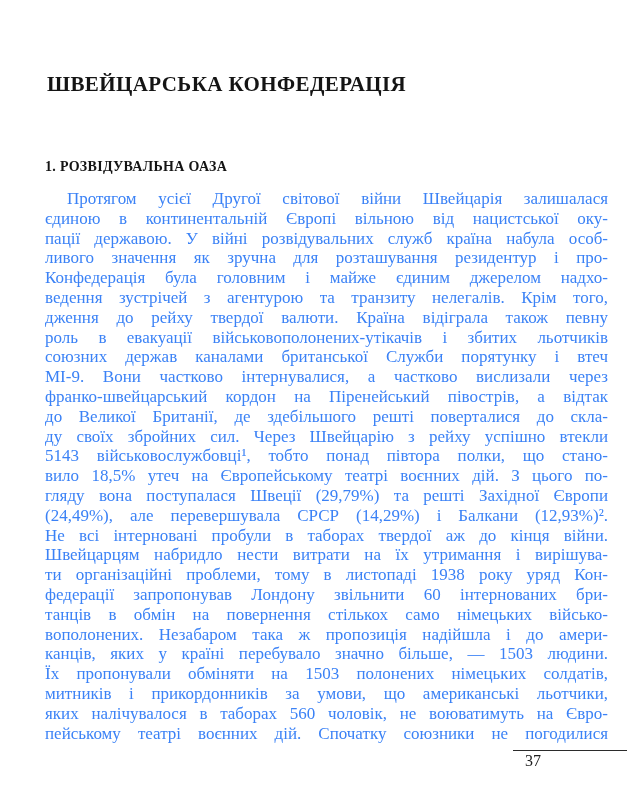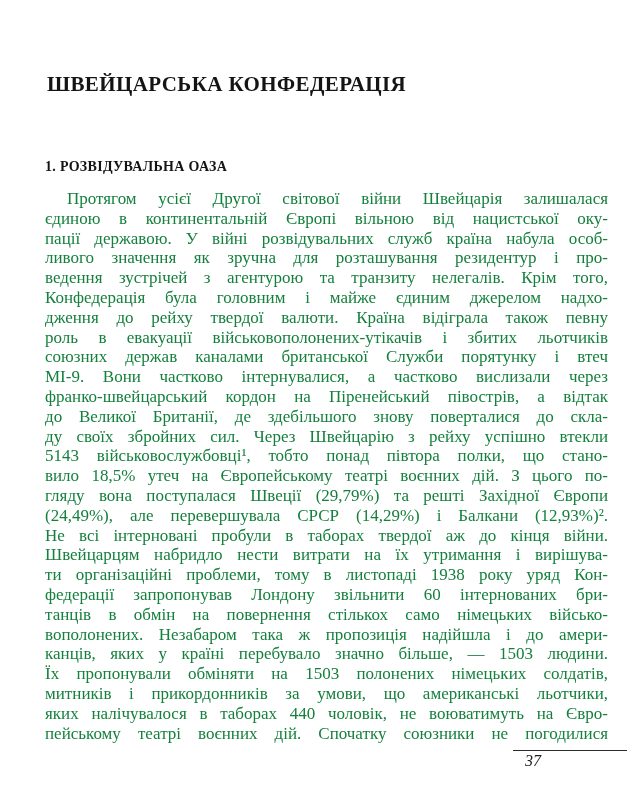--- a/index.html
+++ b/index.html
@@ -41,78 +41,77 @@
     left: 45px;
     top: 189px;
     width: 563px;
     font-size: 17px;
     line-height: 19.8px;
   }
   .text-line {
     height: 19.8px;
     text-align: justify;
     text-align-last: justify;
-    color: #15803d;
+    color: #3b82f6;
   }
   .text-line.indent {
     padding-left: 22px;
   }
   .footer {
     position: absolute;
     left: 513px;
     top: 750px;
     width: 114px;
     border-top: 1.6px solid #2b2b2b;
   }
   .page-number {
     display: inline-block;
     margin-left: 12px;
     margin-top: 1px;
     font-size: 16px;
     color: #1e1e1e;
-    font-style: italic;
   }
 </style>
 </head>
 <body>
 
 <div class="page">
 
   <h1 class="book-title">ШВЕЙЦАРСЬКА КОНФЕДЕРАЦІЯ</h1>
 
   <h2 class="section-heading">1. РОЗВІДУВАЛЬНА ОАЗА</h2>
 
   <div class="body-text">
     <div class="text-line indent">Протягом усієї Другої світової війни Швейцарія залишалася</div>
     <div class="text-line">єдиною в континентальній Європі вільною від нацистської оку-</div>
     <div class="text-line">пації державою. У війні розвідувальних служб країна набула особ-</div>
     <div class="text-line">ливого значення як зручна для розташування резидентур і про-</div>
+    <div class="text-line">Конфедерація була головним і майже єдиним джерелом надхо-</div>
     <div class="text-line">ведення зустрічей з агентурою та транзиту нелегалів. Крім того,</div>
-    <div class="text-line">Конфедерація була головним і майже єдиним джерелом надхо-</div>
     <div class="text-line">дження до рейху твердої валюти. Країна відіграла також певну</div>
     <div class="text-line">роль в евакуації військовополонених-утікачів і збитих льотчиків</div>
     <div class="text-line">союзних держав каналами британської Служби порятунку і втеч</div>
     <div class="text-line">МІ-9. Вони частково інтернувалися, а частково вислизали через</div>
     <div class="text-line">франко-швейцарський кордон на Піренейський півострів, а відтак</div>
-    <div class="text-line">до Великої Британії, де здебільшого знову поверталися до скла-</div>
+    <div class="text-line">до Великої Британії, де здебільшого решті поверталися до скла-</div>
     <div class="text-line">ду своїх збройних сил. Через Швейцарію з рейху успішно втекли</div>
     <div class="text-line">5143 військовослужбовці¹, тобто понад півтора полки, що стано-</div>
     <div class="text-line">вило 18,5% утеч на Європейському театрі воєнних дій. З цього по-</div>
     <div class="text-line">гляду вона поступалася Швеції (29,79%) та решті Західної Європи</div>
     <div class="text-line">(24,49%), але перевершувала СРСР (14,29%) і Балкани (12,93%)².</div>
     <div class="text-line">Не всі інтерновані пробули в таборах твердої аж до кінця війни.</div>
     <div class="text-line">Швейцарцям набридло нести витрати на їх утримання і вирішува-</div>
     <div class="text-line">ти організаційні проблеми, тому в листопаді 1938 року уряд Кон-</div>
     <div class="text-line">федерації запропонував Лондону звільнити 60 інтернованих бри-</div>
     <div class="text-line">танців в обмін на повернення стількох само німецьких військо-</div>
     <div class="text-line">вополонених. Незабаром така ж пропозиція надійшла і до амери-</div>
     <div class="text-line">канців, яких у країні перебувало значно більше, — 1503 людини.</div>
     <div class="text-line">Їх пропонували обміняти на 1503 полонених німецьких солдатів,</div>
     <div class="text-line">митників і прикордонників за умови, що американські льотчики,</div>
-    <div class="text-line">яких налічувалося в таборах 440 чоловік, не воюватимуть на Євро-</div>
+    <div class="text-line">яких налічувалося в таборах 560 чоловік, не воюватимуть на Євро-</div>
     <div class="text-line">пейському театрі воєнних дій. Спочатку союзники не погодилися</div>
   </div>
 
   <div class="footer">
     <span class="page-number">37</span>
   </div>
 
 </div>
 
 </body></html>

